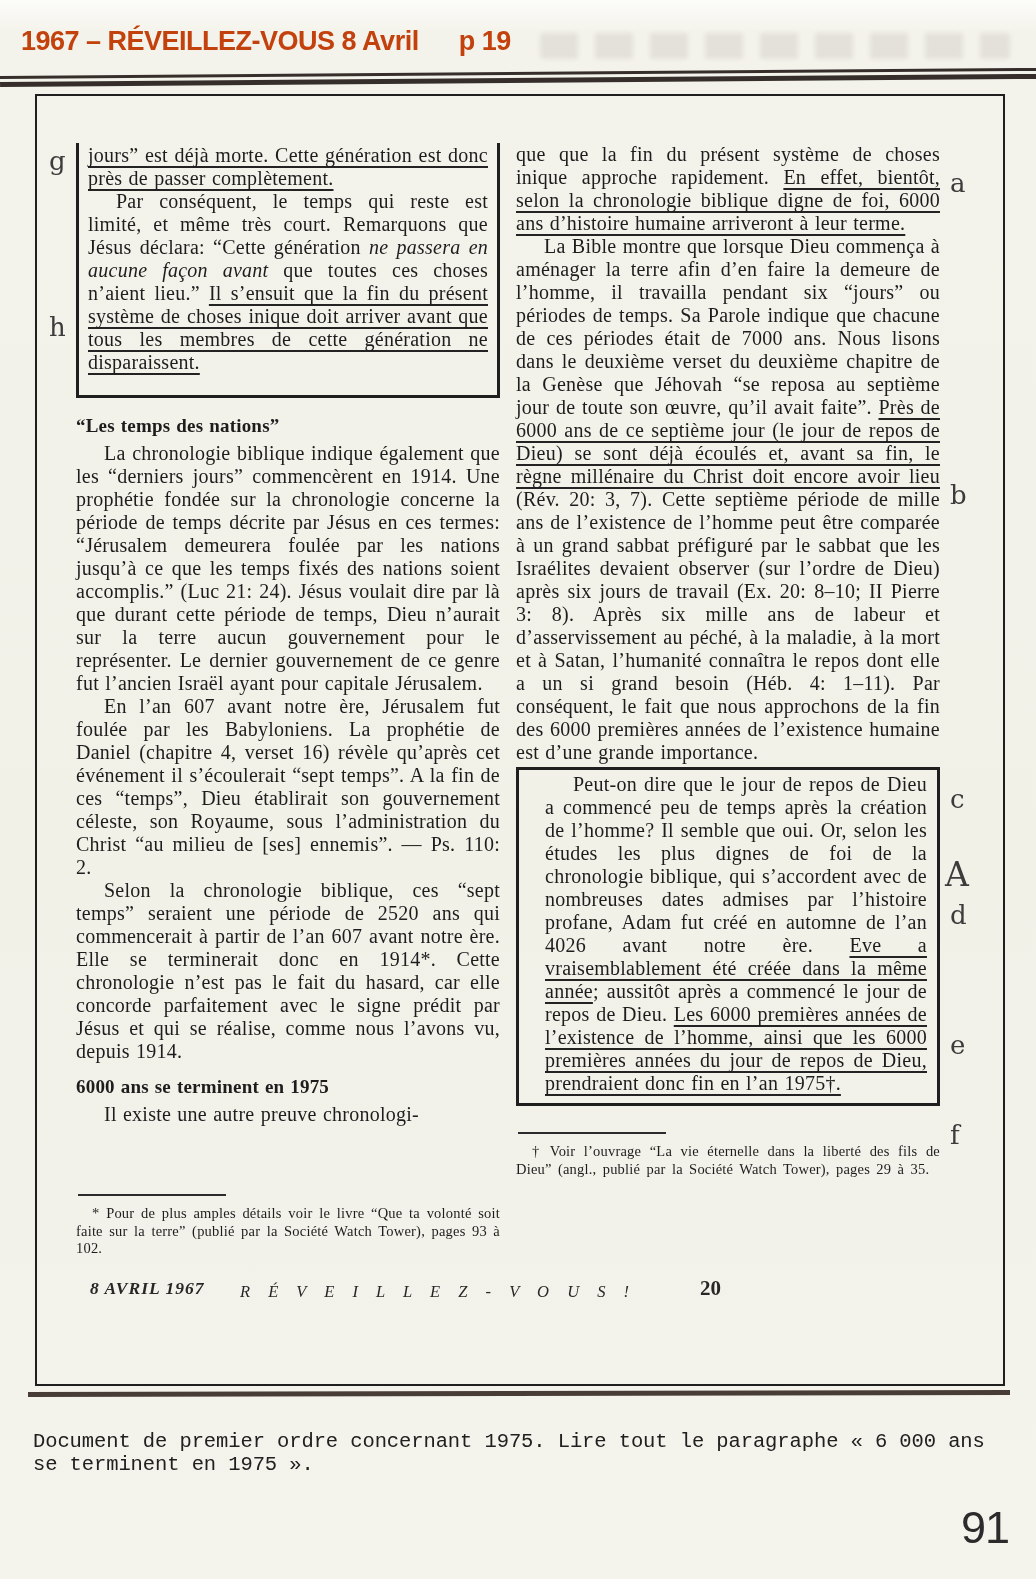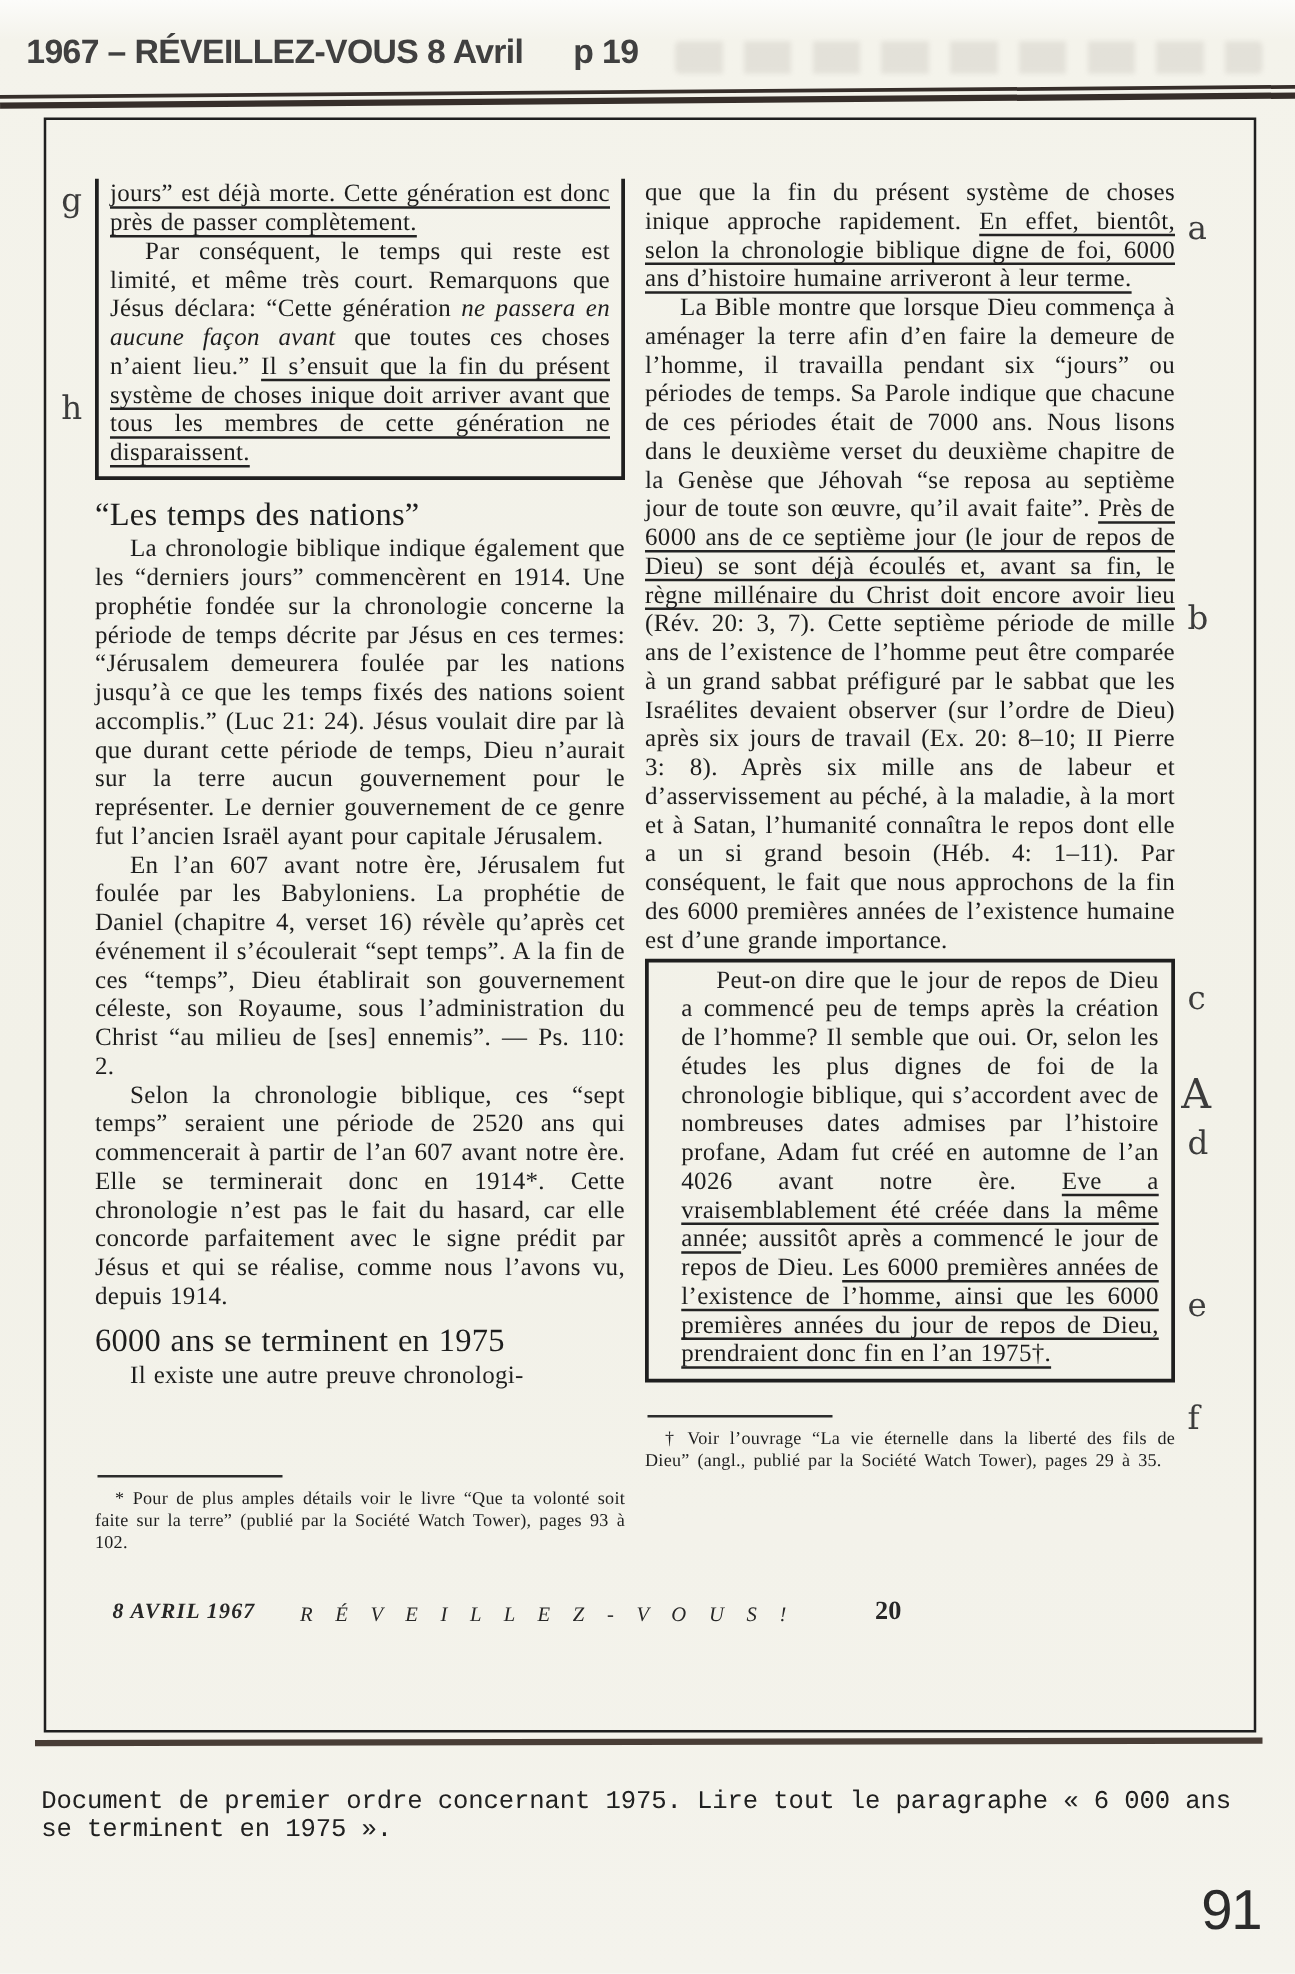--- a/index.html
+++ b/index.html
@@ -5,21 +5,21 @@
   html,body{margin:0;padding:0;}
   body{
     width:1036px;height:1579px;position:relative;overflow:hidden;
     background:linear-gradient(180deg,#fcfcfa 0%,#f4f3eb 2%,#f2f1e8 55%,#f4f3ec 100%);
     font-family:"Liberation Serif", serif;color:#1d1d1d;
   }
   
   .doc-header{
     position:absolute;top:26px;left:21px;
     font-family:"Liberation Sans", sans-serif;font-weight:bold;
-    font-size:27px;letter-spacing:-0.5px;color:#404040;white-space:nowrap;
+    font-size:27px;letter-spacing:-0.5px;color:#c2410c;white-space:nowrap;
   }
   .doc-header .page-ref{margin-left:40px;}
   .bleed{
     position:absolute;top:33px;left:540px;width:470px;height:26px;
     background:repeating-linear-gradient(90deg,#b9b4ac 0 38px,transparent 38px 55px);
     opacity:.28;filter:blur(2px);border-radius:4px;
   }
   .top-rule{position:absolute;top:72px;left:0;width:1040px;transform:rotate(-0.45deg);}
   .top-rule .thin{height:3px;background:#362e2a;}
   .top-rule .thick{height:5px;background:#362e2a;margin-top:3px;}
@@ -33,24 +33,24 @@
     font-size:20px;line-height:23px;letter-spacing:0.25px;word-spacing:1px;
   }
   .col-left{left:39px;}
   .col-right{left:479px;}
   .col p{margin:0;text-indent:28px;}
   .col p.noindent{text-indent:0;}
   .seg-u{text-decoration:underline;text-decoration-thickness:1.6px;text-underline-offset:3.5px;text-decoration-color:#232323;}
   .seg-i{font-style:italic;}
   .quote-box{
     border-left:3px solid #1f1f1f;border-right:3px solid #1f1f1f;border-bottom:3px solid #1f1f1f;
-    padding:1px 9px 7px 9px;margin:0 0 16px 0;
+    padding:1px 9px 21px 9px;margin:0 0 16px 0;
   }
   .section-heading{
-    font-size:26px;font-weight:normal;margin:12px 0 5px 0;text-align:left;
+    font-size:19px;font-weight:bold;margin:12px 0 5px 0;text-align:left;
     text-indent:0;letter-spacing:0.2px;
   }
   .emphasis-box{
     border:3px solid #1f1f1f;padding:3px 10px 8px 26px;margin-top:3px;
   }
   .fn-rule{width:148px;border-top:2px solid #2c2c2c;margin:68px 0 9px 2px;}
   .col-right .fn-rule{margin-top:26px;}
   .footnote{
     font-size:14.5px;line-height:17.5px;text-indent:16px !important;
     letter-spacing:0.2px;word-spacing:2.5px;

